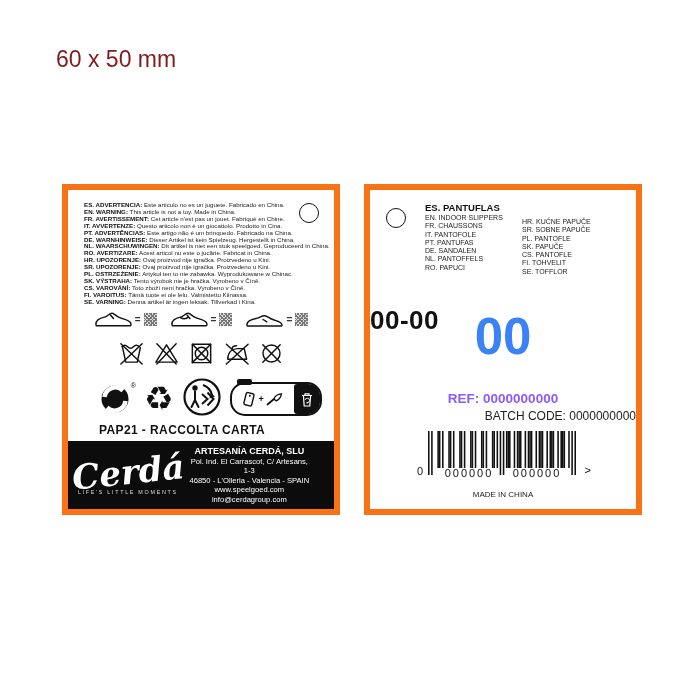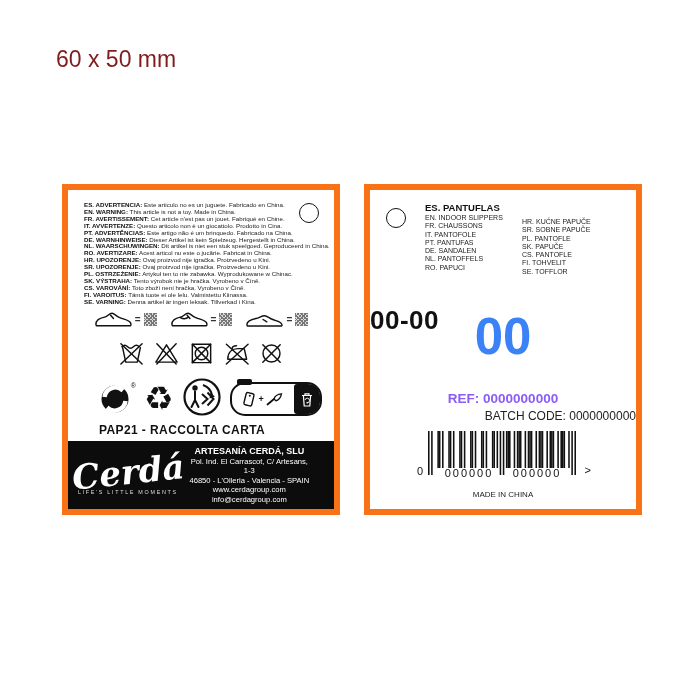--- a/index.html
+++ b/index.html
@@ -210,21 +210,21 @@
 
     <div class="footer">
       <div class="logo-block">
         <div class="logo">Cerdá</div>
         <div class="tagline">LIFE'S LITTLE MOMENTS</div>
       </div>
       <div class="addr">
         <div class="company">ARTESANÍA CERDÁ, SLU</div>
         <div>Pol. Ind. El Carrascot, C/ Artesans, 1-3</div>
         <div>46850 - L'Olleria - Valencia - SPAIN</div>
-        <div>www.cerdagroup.com</div>
+        <div>www.speelgoed.com</div>
         <div>info@cerdagroup.com</div>
       </div>
     </div>
   </div>
 
   <div class="panel right">
     <div class="hole hr"></div>
 
     <div class="prod-title">ES. PANTUFLAS</div>
 

